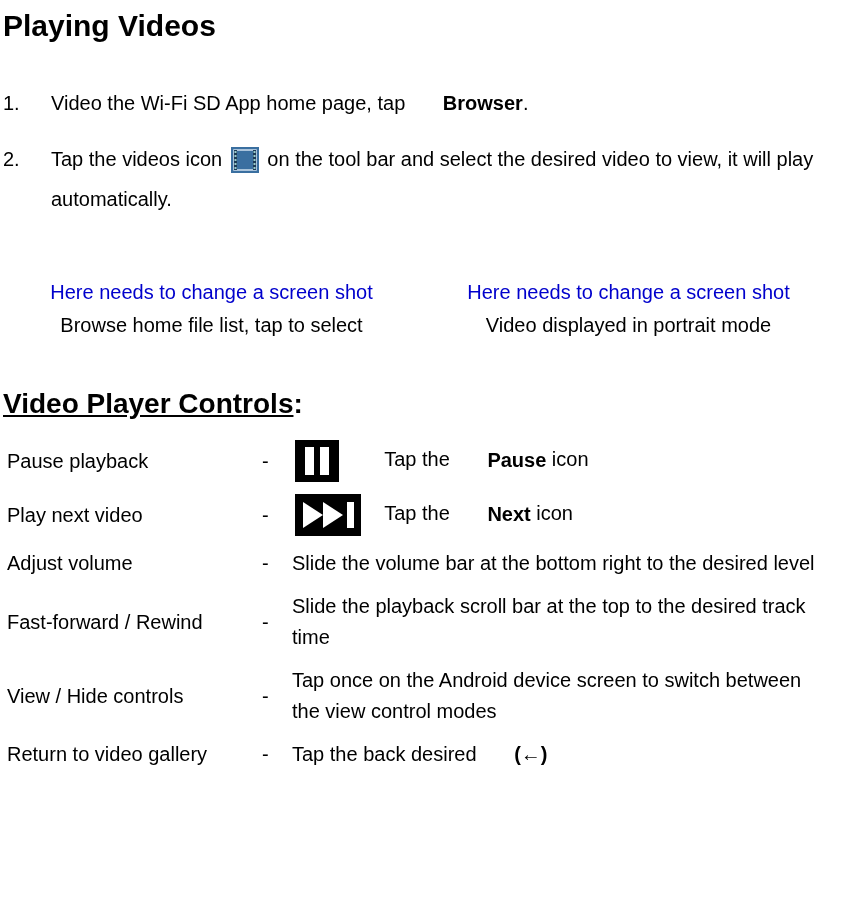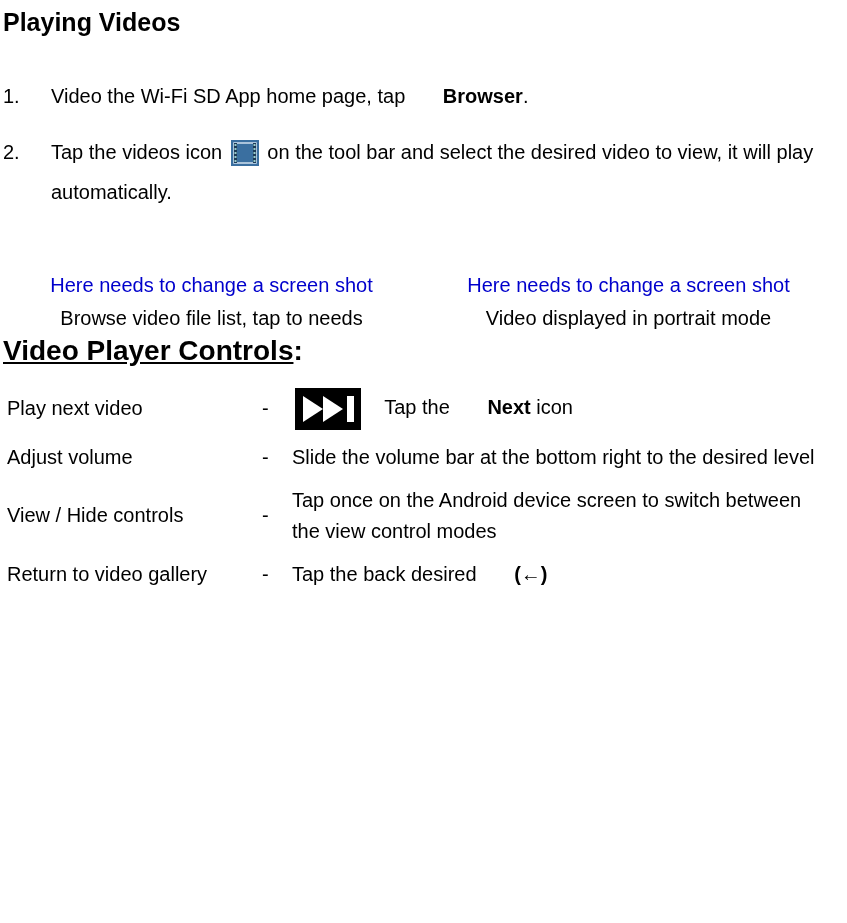--- a/index.html
+++ b/index.html
@@ -7,21 +7,21 @@
     font-family: Arial, Helvetica, sans-serif;
     font-size: 20px;
     color: #000;
     margin: 0;
     padding: 6px 10px 20px 3px;
     width: 847px;
     line-height: 1.35;
   }
   .heading {
     font-weight: bold;
-    font-size: 25px;
+    font-size: 30px;
     margin-bottom: 36px;
   }
   ol.steps {
     list-style: none;
     padding: 0;
     margin: 0 0 60px 0;
   }
   ol.steps li {
     display: flex;
     margin-bottom: 16px;
@@ -34,20 +34,21 @@
   ol.steps li .body {
     flex: 1;
   }
   .inline-icon {
     display: inline-block;
     vertical-align: middle;
     margin: 0 3px;
   }
   .captions {
     display: flex;
+    margin-bottom: 46px;
   }
   .captions .col {
     width: 50%;
     text-align: center;
   }
   .captions .note {
     color: #0000cc;
     margin-bottom: 6px;
   }
   .captions .cap {
@@ -111,34 +112,48 @@
         </svg>
       </span>
       <span> on the tool bar and select the desired video to view, it will play automatically.</span>
     </span>
   </li>
 </ol>
 
 <div class="captions">
   <div class="col">
     <div class="note">Here needs to change a screen shot</div>
-    <div class="cap">Browse video file list, tap to needs</div>
+    <div class="cap">Browse home file list, tap to select</div>
   </div>
   <div class="col">
     <div class="note">Here needs to change a screen shot</div>
     <div class="cap">Video displayed in portrait mode</div>
   </div>
 </div>
 
 <div class="subheading">
   <span class="ul">Video Player Controls</span><span>:</span>
 </div>
 
 <table class="controls">
   <tbody>
+      <tr>
+    <td class="c0">Pause playback</td>
+    <td class="c1">-</td>
+    <td class="c2">
+      <span class="inline-icon" style="margin-right:40px;">
+        <svg width="44" height="42" viewBox="0 0 44 42">
+          <rect x="0" y="0" width="44" height="42" fill="#000"></rect>
+          <rect x="10" y="7" width="9" height="28" fill="#fff"></rect>
+          <rect x="25" y="7" width="9" height="28" fill="#fff"></rect>
+        </svg>
+      </span>
+      <span>Tap the </span><span class="bold">Pause</span><span> icon</span>
+    </td>
+  </tr>
   <tr>
     <td class="c0">Play next video</td>
     <td class="c1">-</td>
     <td class="c2">
       <span class="inline-icon" style="margin-right:18px;">
         <svg width="66" height="42" viewBox="0 0 66 42">
           <rect x="0" y="0" width="66" height="42" fill="#000"></rect>
           <polygon points="8,8 8,34 28,21" fill="#fff"></polygon>
           <polygon points="28,8 28,34 48,21" fill="#fff"></polygon>
           <rect x="52" y="8" width="7" height="26" fill="#fff"></rect>
@@ -146,20 +161,25 @@
       </span>
       <span>Tap the </span><span class="bold">Next</span><span> icon</span>
     </td>
   </tr>
   <tr>
     <td class="c0">Adjust volume</td>
     <td class="c1">-</td>
     <td class="c2">Slide the volume bar at the bottom right to the desired level</td>
   </tr>
   <tr>
+    <td class="c0">Fast-forward / Rewind</td>
+    <td class="c1">-</td>
+    <td class="c2">Slide the playback scroll bar at the top to the desired track time</td>
+  </tr>
+  <tr>
     <td class="c0">View / Hide controls</td>
     <td class="c1">-</td>
     <td class="c2">Tap once on the Android device screen to switch between the view control modes</td>
   </tr>
   <tr>
     <td class="c0">Return to video gallery</td>
     <td class="c1">-</td>
     <td class="c2">
       <span>Tap the back desired </span><span class="bold">(←)</span><span></span>
     </td>

